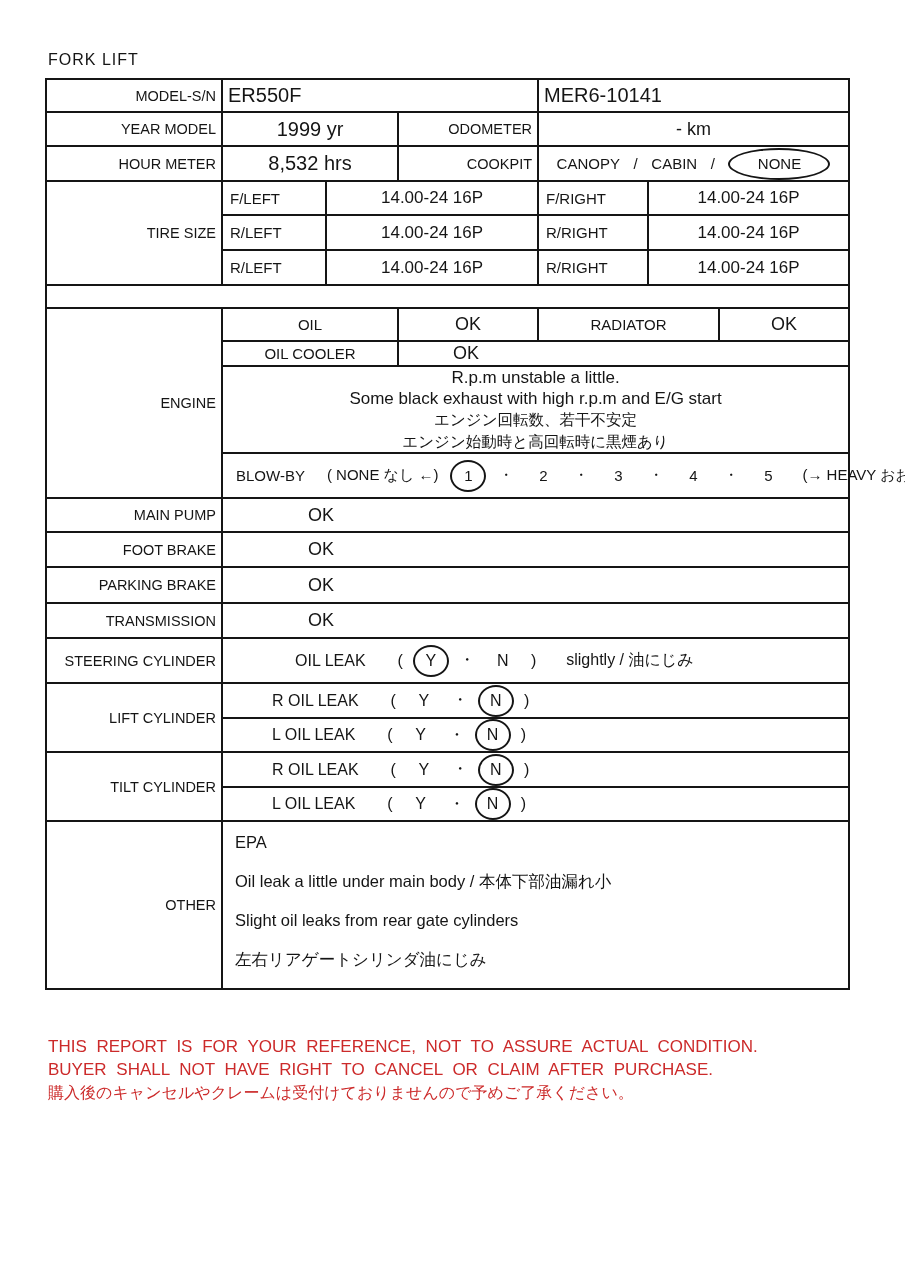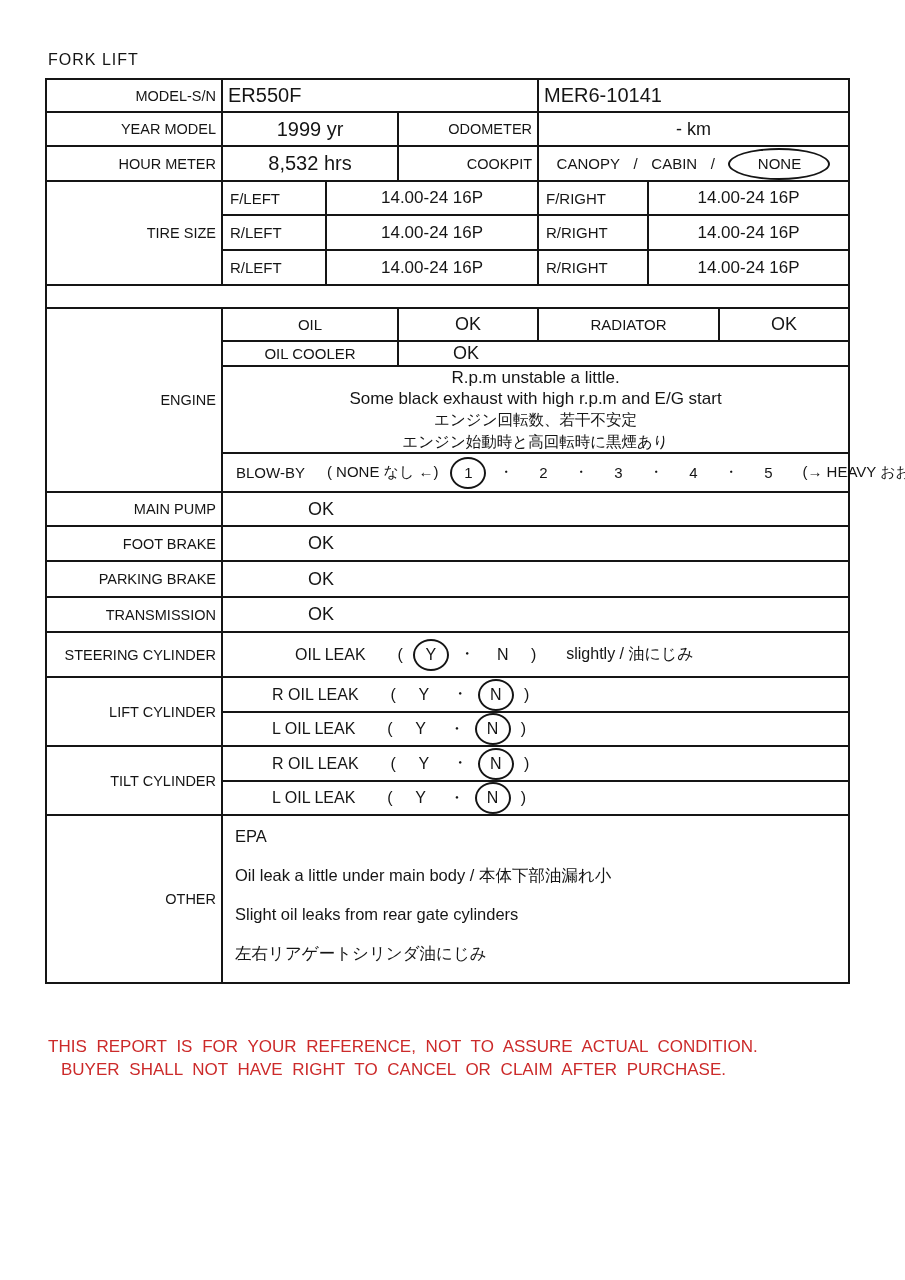--- a/index.html
+++ b/index.html
@@ -137,21 +137,21 @@
       <td class="ok-ind thin-t" colspan="4">OK</td>
     </tr>
     <tr style="height:83px">
       <td class="notes-cell thin-t" colspan="6">
         <div class="en">R.p.m unstable a little.</div>
         <div class="en">Some black exhaust with high r.p.m and E/G start</div>
         <div class="ja">エンジン回転数、若干不安定</div>
         <div class="ja">エンジン始動時と高回転時に黒煙あり</div>
       </td>
     </tr>
-    <tr style="height:39px">
+    <tr style="height:45px">
       <td class="thin-t" colspan="6">
         <div class="blowby-flex">
           <span>BLOW-BY</span>
           <span class="note-l">( NONE なし ←)</span>
           <span class="opt circled">1</span>
           <span>・</span>
           <span class="opt">2</span>
           <span>・</span>
           <span class="opt">3</span>
           <span>・</span>
@@ -254,16 +254,17 @@
         <div class="other-line">Oil leak a little under main body / 本体下部油漏れ小</div>
         <div class="other-line">Slight oil leaks from rear gate cylinders</div>
         <div class="other-line">左右リアゲートシリンダ油にじみ</div>
       </td>
     </tr>
   </tbody>
     </table>
 
   <div class="footer">
     <div class="f-en" style="color: rgb(204, 42, 42);">THIS REPORT IS FOR YOUR REFERENCE, NOT TO ASSURE ACTUAL CONDITION.</div>
-    <div class="f-en" style="color: rgb(204, 42, 42); margin-left: 13px;">BUYER SHALL NOT HAVE RIGHT TO CANCEL OR CLAIM AFTER PURCHASE.</div>
+    <div class="f-en" style="color: rgb(204, 42, 42);">BUYER SHALL NOT HAVE RIGHT TO CANCEL OR CLAIM AFTER PURCHASE.</div>
+    <div class="f-ja" style="color: rgb(204, 42, 42);">購入後のキャンセルやクレームは受付けておりませんので予めご了承ください。</div>
   </div>
 
 </div>
 
 </body></html>

